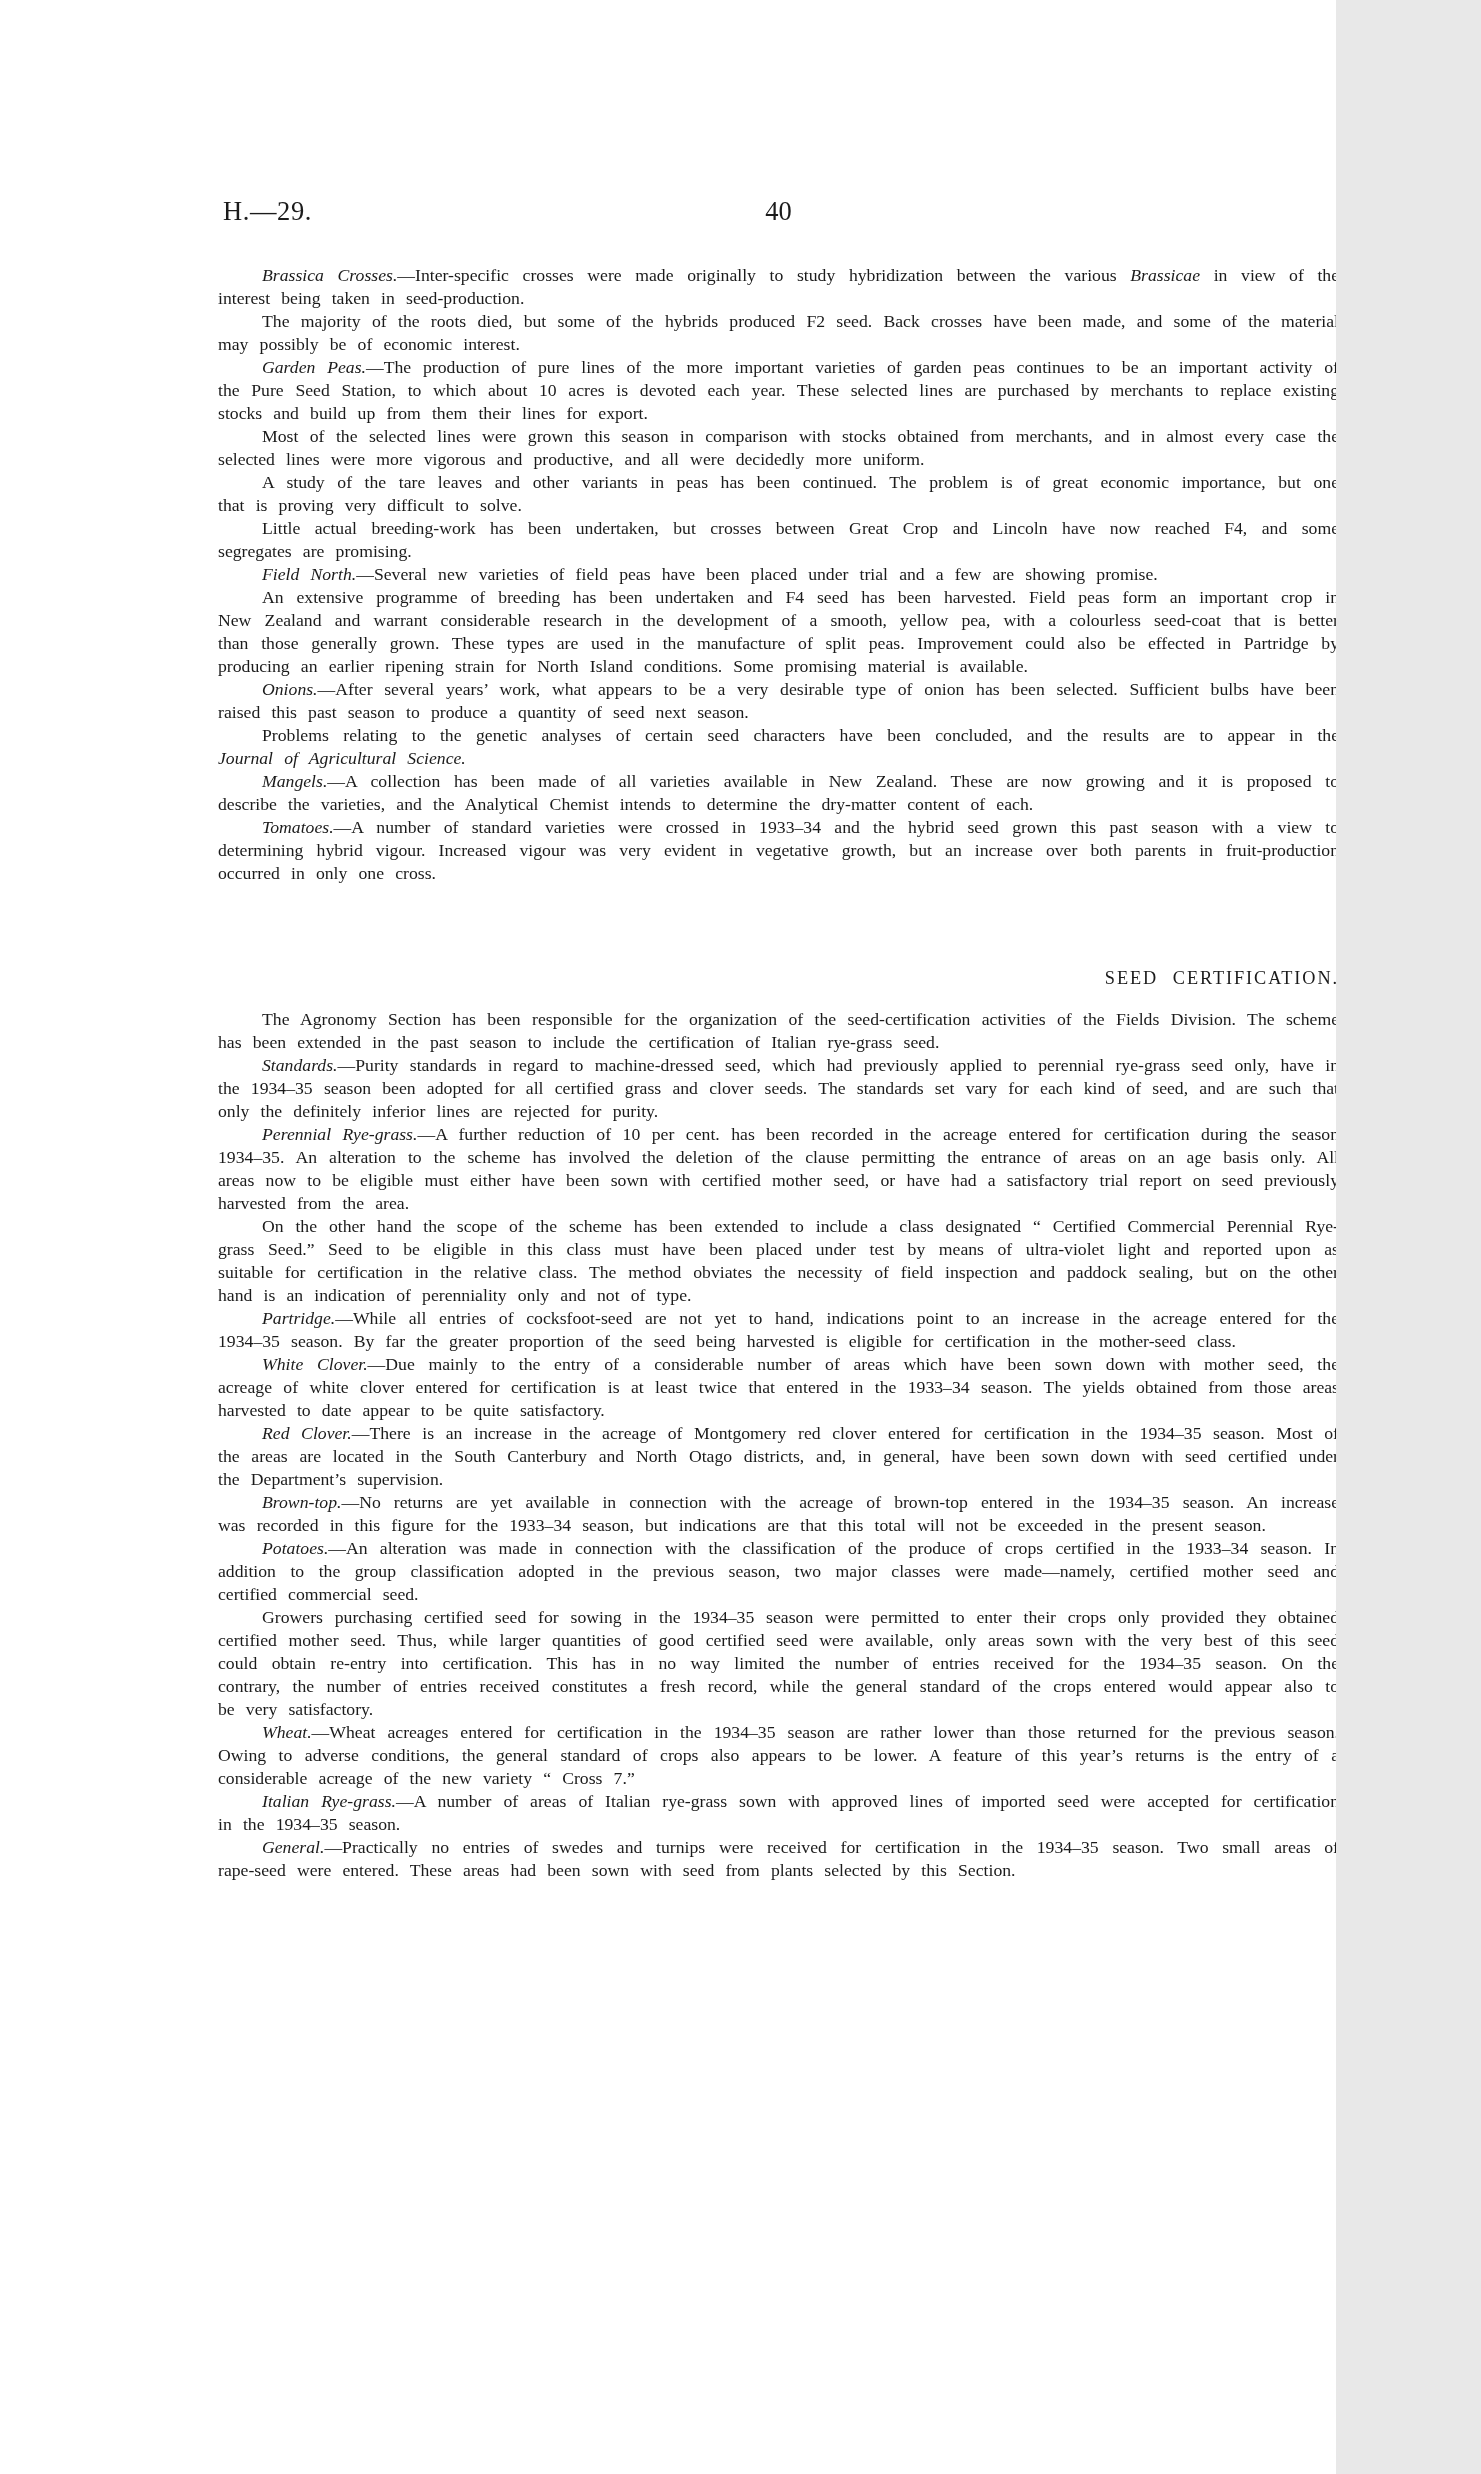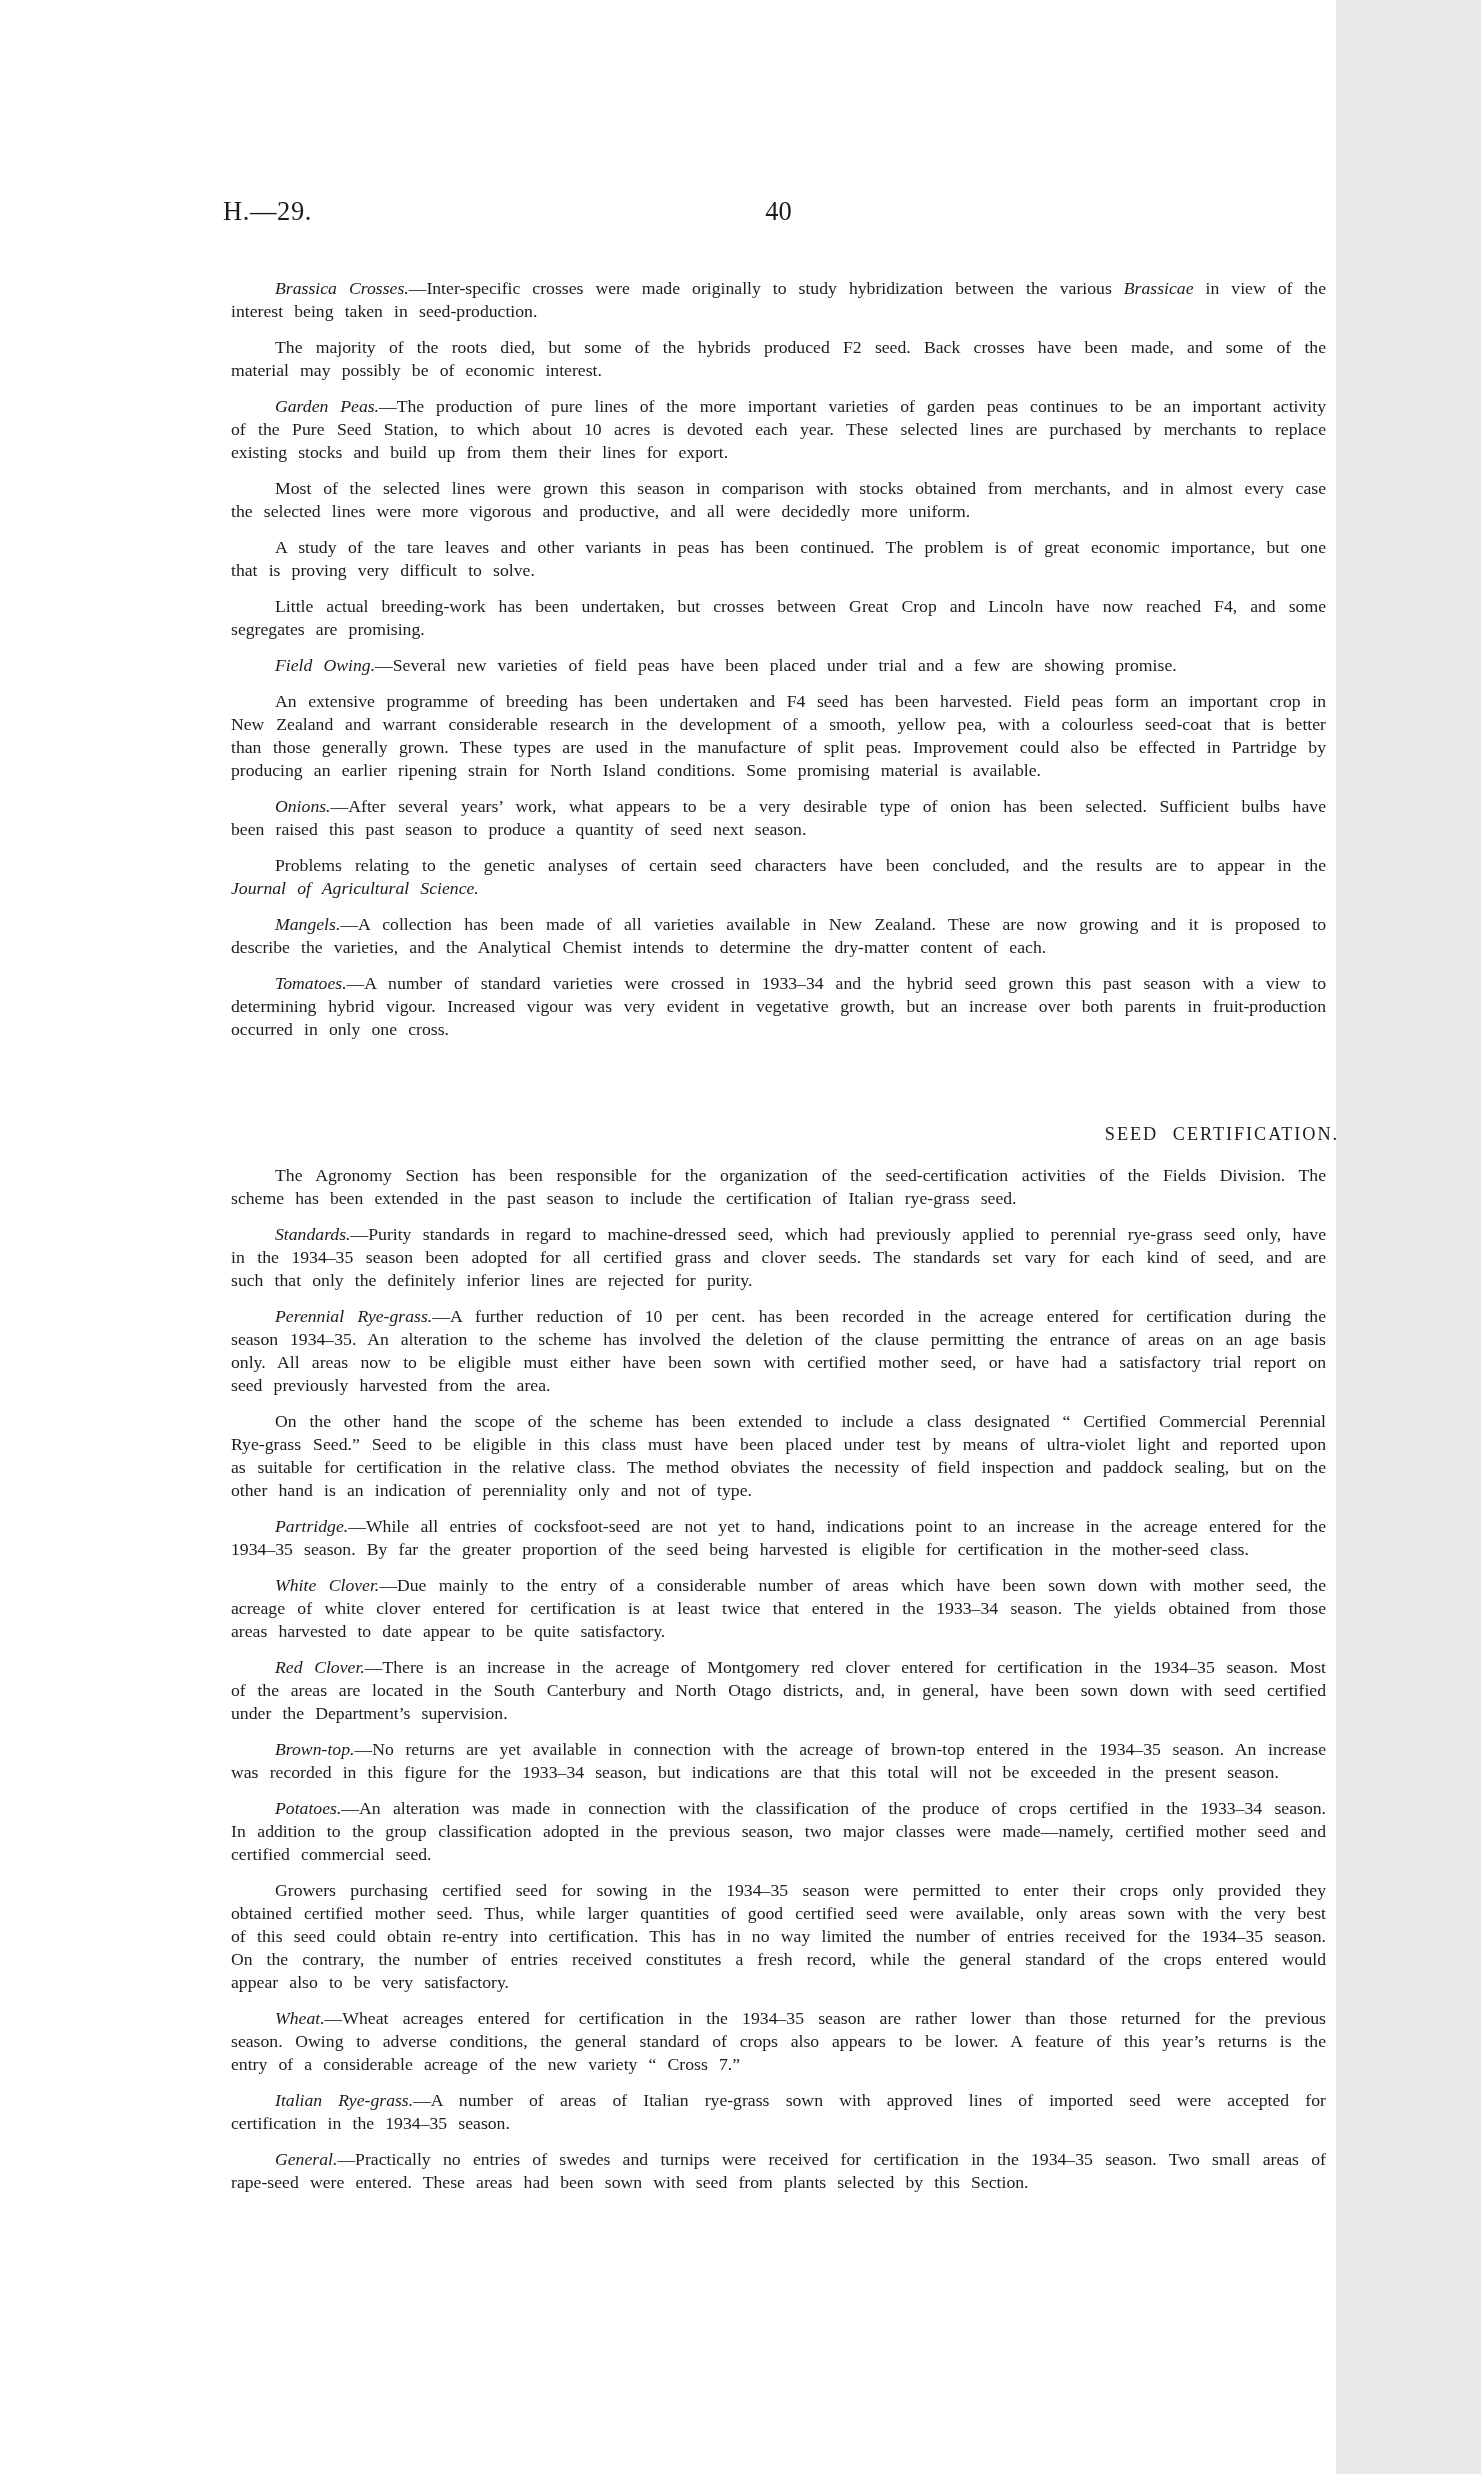--- a/index.html
+++ b/index.html
@@ -41,21 +41,21 @@
     position: absolute;
     left: 218px;
     top: 264px;
     width: 1121px;
     font-size: 17.7px;
     line-height: 23px;
     text-align: justify;
     word-spacing: 0.38em;
   }
   .text-block p {
-    margin: 13px;
+    margin: 0;
     text-indent: 44px;
   }
   .section-heading {
     margin: 82px 0 17.7px 0;
     text-align: right;
     text-indent: 0;
     font-size: 18.3px;
     font-weight: normal;
     letter-spacing: 1.9px;
     word-spacing: 0.45em;
@@ -73,21 +73,21 @@
     <span class="page-number">40</span>
   </header>
 
   <main class="text-block" id="content">
       <p><span class="italic">Brassica Crosses.</span><span class="roman">—Inter-specific crosses were made originally to study hybridization between the various </span><span class="italic">Brassicae</span><span class="roman"> in view of the interest being taken in seed-production.</span></p>
       <p><span class="roman">The majority of the roots died, but some of the hybrids produced F2 seed.  Back crosses have been made, and some of the material may possibly be of economic interest.</span></p>
       <p><span class="italic">Garden Peas.</span><span class="roman">—The production of pure lines of the more important varieties of garden peas continues to be an important activity of the Pure Seed Station, to which about 10 acres is devoted each year.  These selected lines are purchased by merchants to replace existing stocks and build up from them their lines for export.</span></p>
       <p><span class="roman">Most of the selected lines were grown this season in comparison with stocks obtained from merchants, and in almost every case the selected lines were more vigorous and productive, and all were decidedly more uniform.</span></p>
       <p><span class="roman">A study of the tare leaves and other variants in peas has been continued.  The problem is of great economic importance, but one that is proving very difficult to solve.</span></p>
       <p><span class="roman">Little actual breeding-work has been undertaken, but crosses between Great Crop and Lincoln have now reached F4, and some segregates are promising.</span></p>
-      <p><span class="italic">Field Owing.</span><span class="roman">—Several new varieties of field peas have been placed under trial and a few are showing promise.</span></p>
+      <p><span class="italic">Field North.</span><span class="roman">—Several new varieties of field peas have been placed under trial and a few are showing promise.</span></p>
       <p><span class="roman">An extensive programme of breeding has been undertaken and F4 seed has been harvested.  Field peas form an important crop in New Zealand and warrant considerable research in the development of a smooth, yellow pea, with a colourless seed-coat that is better than those generally grown.  These types are used in the manufacture of split peas.  Improvement could also be effected in Partridge by producing an earlier ripening strain for North Island conditions.  Some promising material is available.</span></p>
       <p><span class="italic">Onions.</span><span class="roman">—After several years’ work, what appears to be a very desirable type of onion has been selected. Sufficient bulbs have been raised this past season to produce a quantity of seed next season.</span></p>
       <p><span class="roman">Problems relating to the genetic analyses of certain seed characters have been concluded, and the results are to appear in the </span><span class="italic">Journal of Agricultural Science.</span></p>
       <p><span class="italic">Mangels.</span><span class="roman">—A collection has been made of all varieties available in New Zealand.  These are now growing and it is proposed to describe the varieties, and the Analytical Chemist intends to determine the dry-matter content of each.</span></p>
       <p><span class="italic">Tomatoes.</span><span class="roman">—A number of standard varieties were crossed in 1933–34 and the hybrid seed grown this past season with a view to determining hybrid vigour.  Increased vigour was very evident in vegetative growth, but an increase over both parents in fruit-production occurred in only one cross.</span></p>
       <h2 class="section-heading">SEED CERTIFICATION.</h2>
       <p><span class="roman">The Agronomy Section has been responsible for the organization of the seed-certification activities of the Fields Division.  The scheme has been extended in the past season to include the certification of Italian rye-grass seed.</span></p>
       <p><span class="italic">Standards.</span><span class="roman">—Purity standards in regard to machine-dressed seed, which had previously applied to perennial rye-grass seed only, have in the 1934–35 season been adopted for all certified grass and clover seeds.  The standards set vary for each kind of seed, and are such that only the definitely inferior lines are rejected for purity.</span></p>
       <p><span class="italic">Perennial Rye-grass.</span><span class="roman">—A further reduction of 10 per cent. has been recorded in the acreage entered for certification during the season 1934–35.  An alteration to the scheme has involved the deletion of the clause permitting the entrance of areas on an age basis only.  All areas now to be eligible must either have been sown with certified mother seed, or have had a satisfactory trial report on seed previously harvested from the area.</span></p>
       <p><span class="roman">On the other hand the scope of the scheme has been extended to include a class designated “ Certified Commercial Perennial Rye-grass Seed.”  Seed to be eligible in this class must have been placed under test by means of ultra-violet light and reported upon as suitable for certification in the relative class.  The method obviates the necessity of field inspection and paddock sealing, but on the other hand is an indication of perenniality only and not of type.</span></p>

